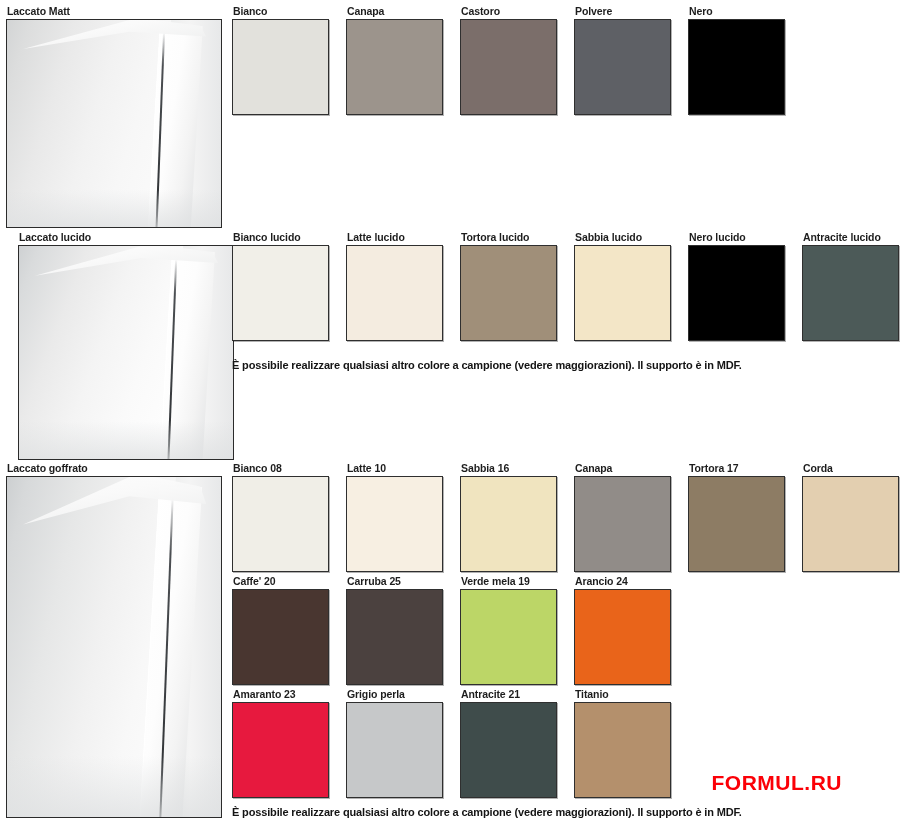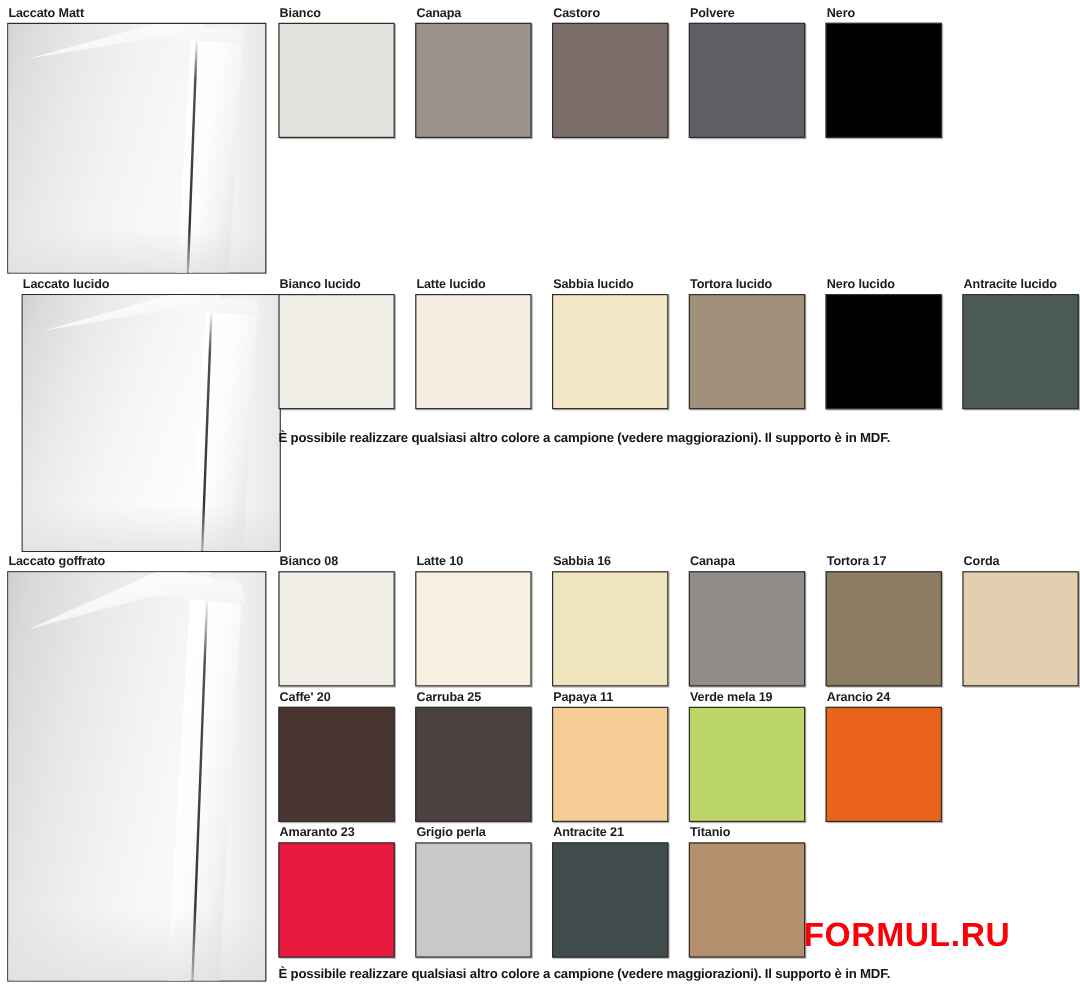--- a/index.html
+++ b/index.html
@@ -144,21 +144,21 @@
     color: #141414;
     letter-spacing: -0.15px;
     white-space: nowrap;
   }
 
   
   .watermark {
     position: absolute;
     right: 18px;
     bottom: 32px;
-    font-size: 28px;
+    font-size: 21px;
     font-weight: 700;
     color: #fb0007;
     letter-spacing: 0.5px;
     font-family: "Liberation Sans", sans-serif;
   }
 </style>
 </head>
 <body>
 
 <div class="page">
@@ -220,26 +220,26 @@
     <div class="grid-row">
       <div class="cell">
         <div class="swatch-label">Bianco lucido</div>
         <div class="swatch" style="background:#f1efe8"></div>
       </div>
       <div class="cell">
         <div class="swatch-label">Latte lucido</div>
         <div class="swatch" style="background:#f4ece0"></div>
       </div>
       <div class="cell">
+        <div class="swatch-label">Tortora lucido</div>
+        <div class="swatch" style="background:#a08f79"></div>
+      </div>
+      <div class="cell">
         <div class="swatch-label">Sabbia lucido</div>
         <div class="swatch" style="background:#f3e6c7"></div>
-      </div>
-      <div class="cell">
-        <div class="swatch-label">Tortora lucido</div>
-        <div class="swatch" style="background:#a08f79"></div>
       </div>
       <div class="cell">
         <div class="swatch-label">Nero lucido</div>
         <div class="swatch" style="background:#000000"></div>
       </div>
       <div class="cell">
         <div class="swatch-label">Antracite lucido</div>
         <div class="swatch" style="background:#4c5a58"></div>
       </div>
     </div>
@@ -294,24 +294,20 @@
     <div class="grid-row">
       <div class="cell">
         <div class="swatch-label">Caffe' 20</div>
         <div class="swatch" style="background:#493630"></div>
       </div>
       <div class="cell">
         <div class="swatch-label">Carruba 25</div>
         <div class="swatch" style="background:#4b413f"></div>
       </div>
       <div class="cell">
-        <div class="swatch-label">Papaya 11</div>
-        <div class="swatch" style="background:#f5cc93"></div>
-      </div>
-      <div class="cell">
         <div class="swatch-label">Verde mela 19</div>
         <div class="swatch" style="background:#bcd667"></div>
       </div>
       <div class="cell">
         <div class="swatch-label">Arancio 24</div>
         <div class="swatch" style="background:#e9641a"></div>
       </div>
     </div>
   </div>
 

